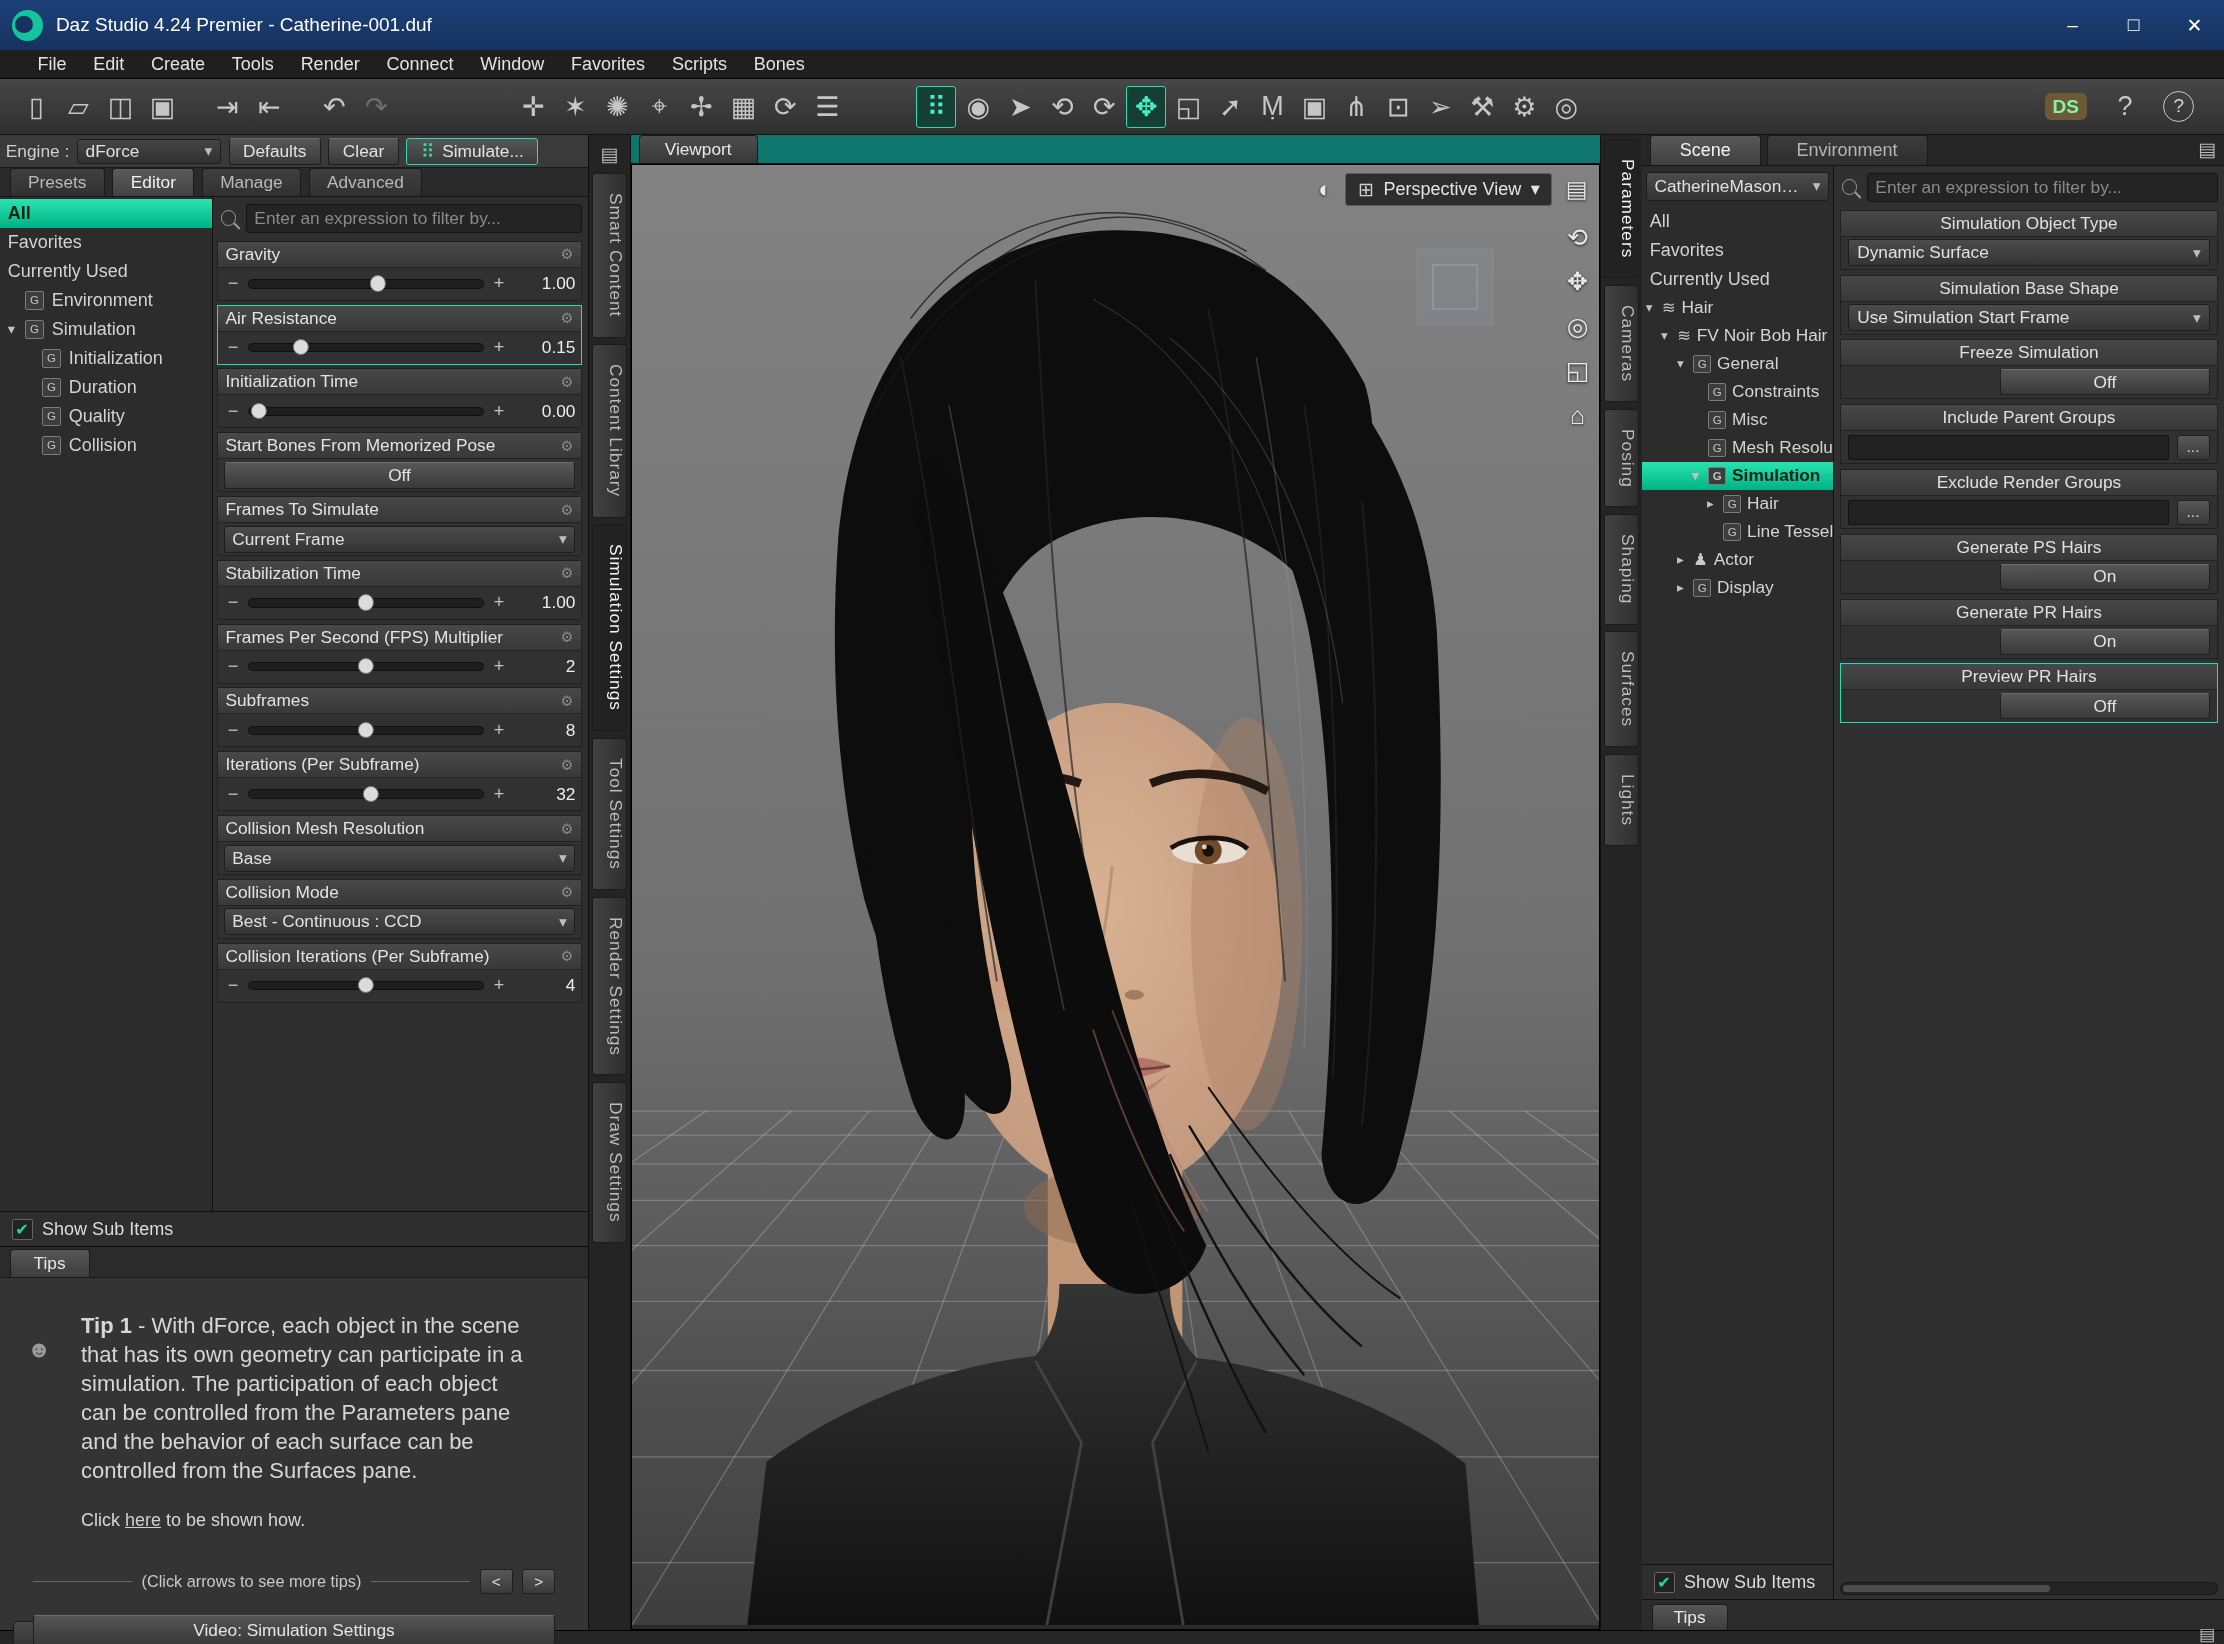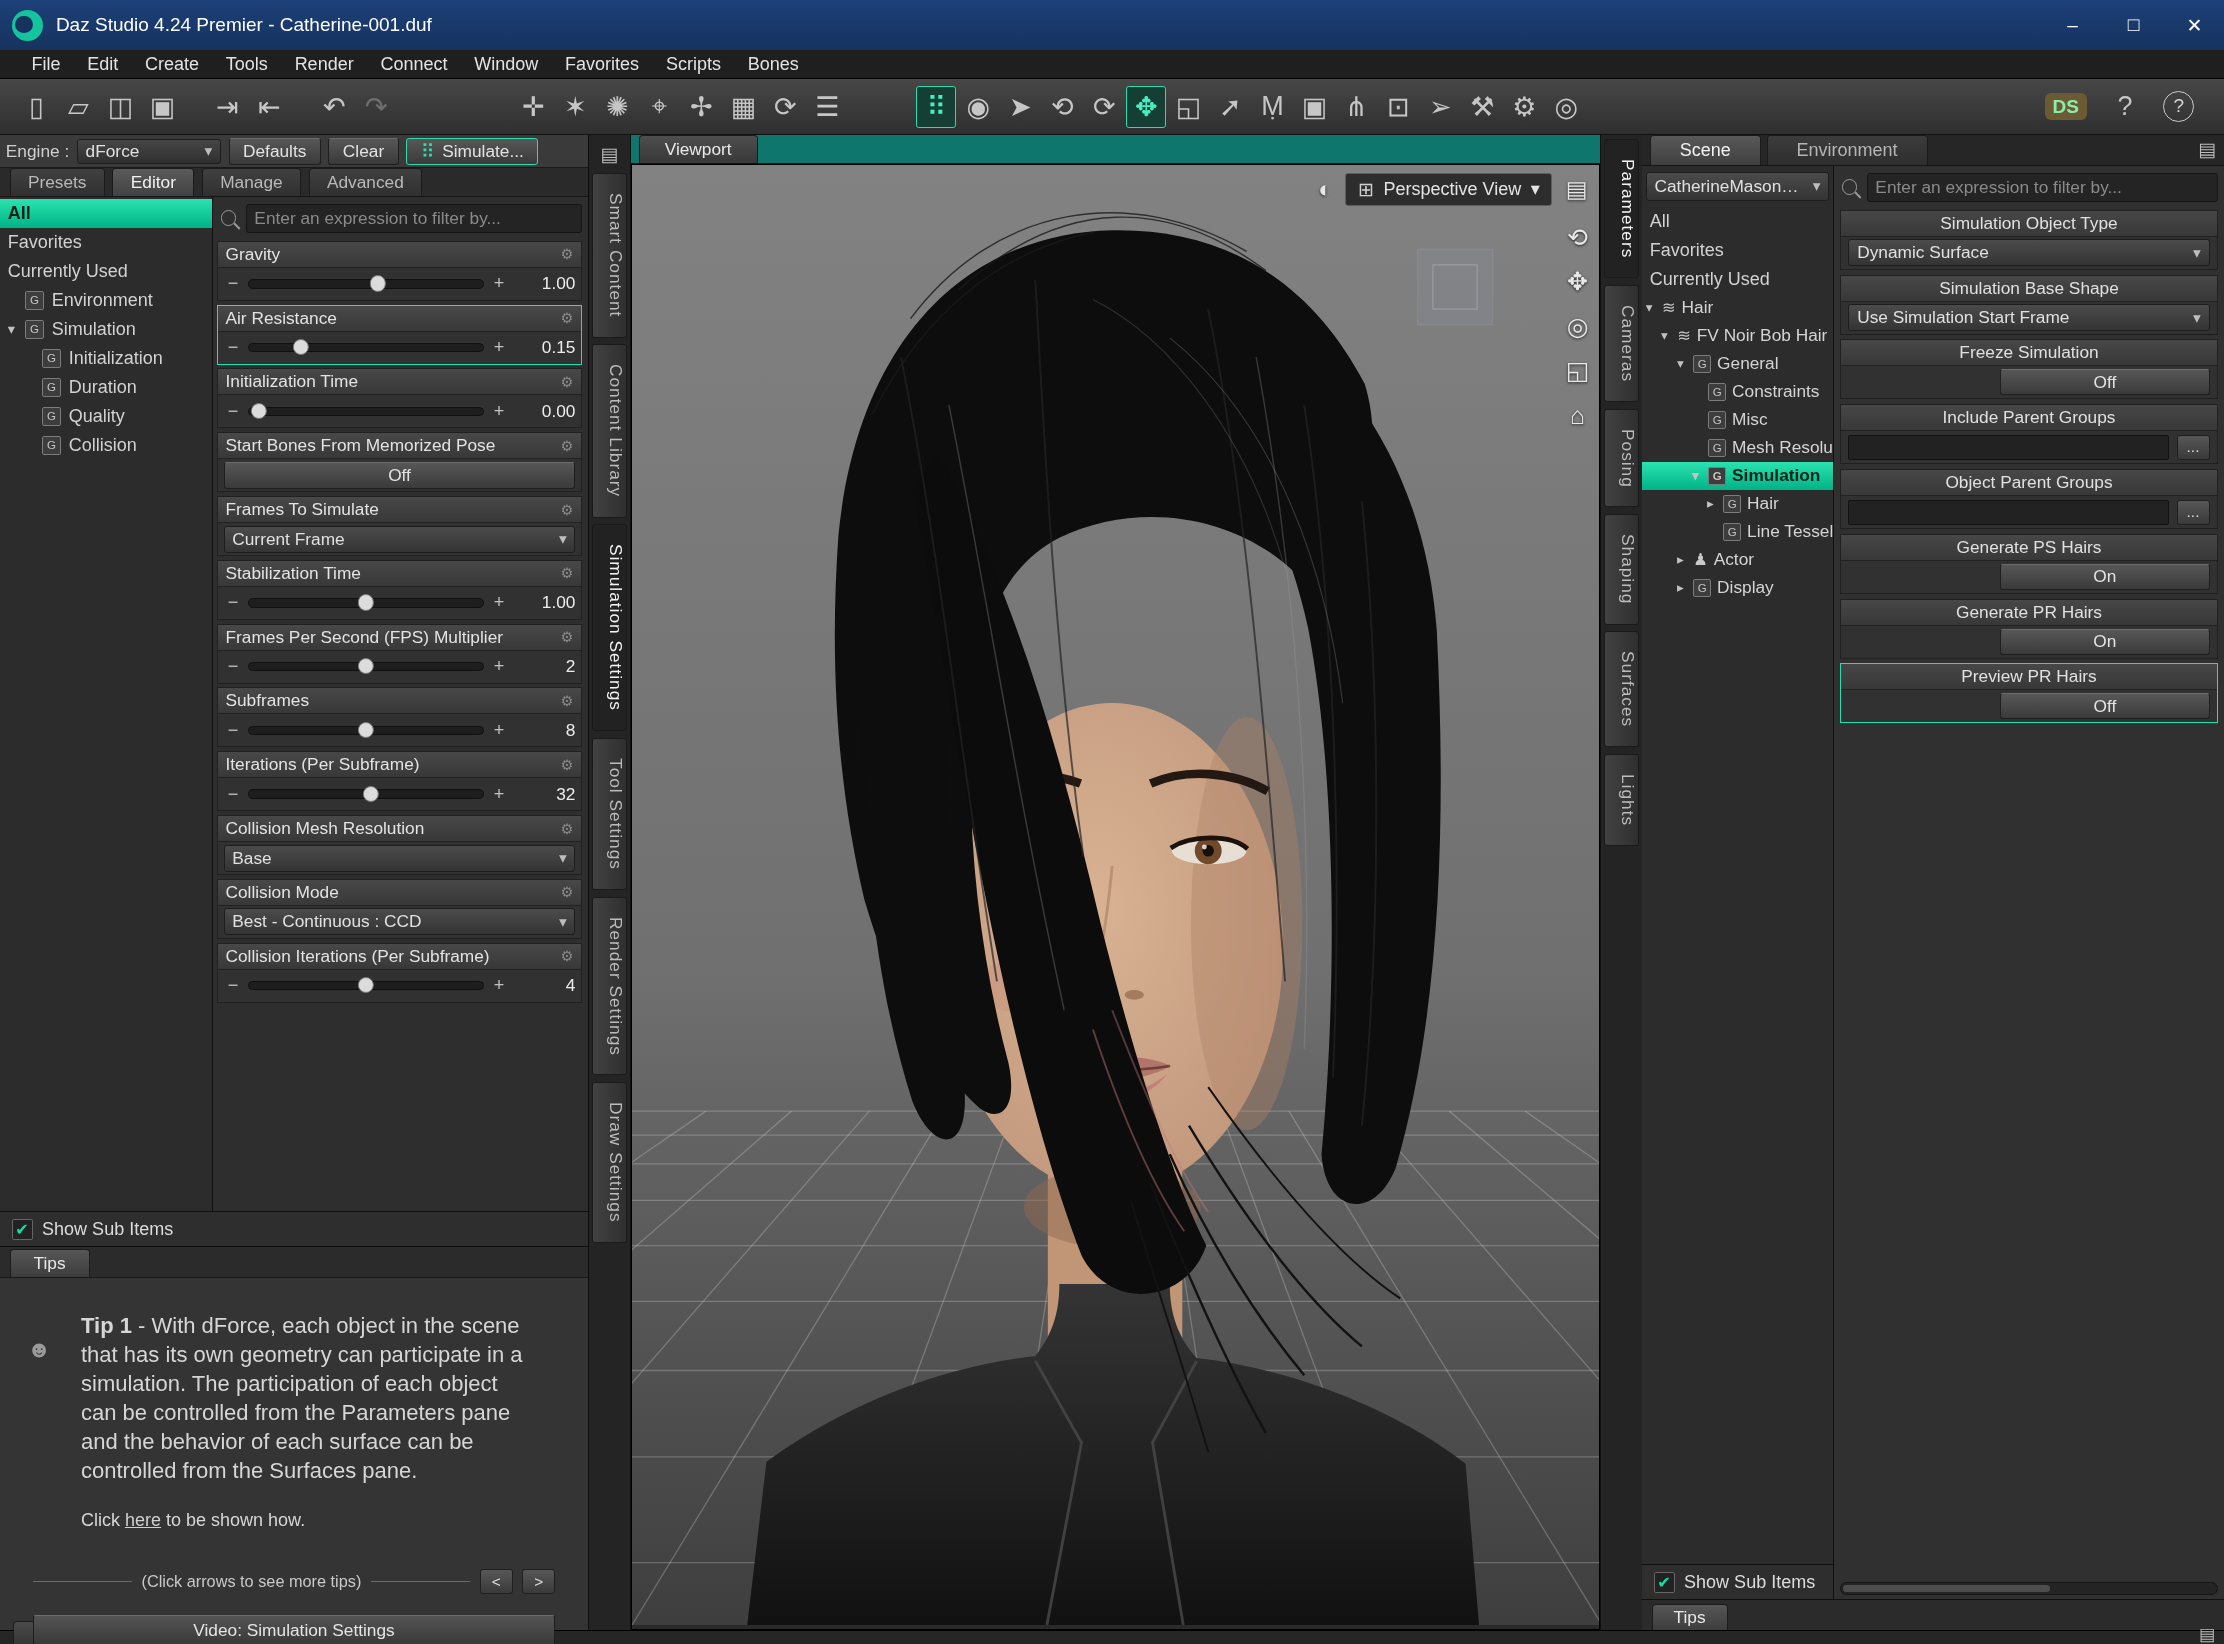--- a/index.html
+++ b/index.html
@@ -8,21 +8,21 @@
 
   
   .titlebar { height:50px; background:linear-gradient(#1d4079,#16335f); display:flex; align-items:center; flex:none; }
   .logo { width:31px; height:31px; border-radius:50%; background:#14c49c; margin:0 13.4px 0 11.5px; position:relative; flex:none; }
   .logo::after { content:""; position:absolute; left:3.8px; top:6.7px; width:17.3px; height:17.3px; border-radius:50%; background:#16335f; }
   .title-text { color:#fff; font-size:19px; }
   .win-controls { margin-left:auto; display:flex; height:100%; }
   .win-btn { width:61px; display:flex; align-items:center; justify-content:center; color:#fff; font-size:19px; }
 
   
-  .menubar { height:29px; background:#1f1f1f; display:flex; align-items:center; padding-left:18px; border-bottom:1px solid #000; flex:none; }
+  .menubar { height:29px; background:#1f1f1f; display:flex; align-items:center; padding-left:24px; border-bottom:1px solid #000; flex:none; }
   .menu-item { padding:0 13.4px; color:#e3e3e3; font-size:18px; line-height:29px; }
 
   
   .toolbar { height:56px; background:linear-gradient(#474747,#2f2f2f); border-bottom:1px solid #121212; display:flex; align-items:center; padding:0 15.4px; flex:none; }
   .tb-ico { width:40px; height:42px; display:flex; align-items:center; justify-content:center; font-size:27px; color:#c6c6c6; margin:0 1px; border-radius:2.9px; }
   .tb-ico.dim { color:#6f6f6f; }
   .tb-ico.tool-active { background:#153f34; border:1px solid #27dcae; color:#49edc4; }
   .tb-gap-sm { width:23px; } .tb-gap-md { width:67px; } .tb-gap-lg { width:115px; }
   .ds-badge { background:#6b5a33; color:#86efac; font-weight:bold; font-size:19px; padding:2.9px 7.7px; border-radius:6px; }
   .help-circle { border:1.9px solid #c9c9c9; border-radius:50%; width:31px; height:31px; line-height:27px; text-align:center; font-size:19px; }
@@ -753,21 +753,21 @@
 
             <div class="sp-block">
               <div class="sp-head">Include Parent Groups</div>
               <div class="sp-ctrl">
                 <div class="sunken-field"></div>
                 <button class="mini-btn">...</button>
               </div>
             </div>
 
             <div class="sp-block">
-              <div class="sp-head">Object Parent Groups</div>
+              <div class="sp-head">Exclude Render Groups</div>
               <div class="sp-ctrl">
                 <div class="sunken-field"></div>
                 <button class="mini-btn">...</button>
               </div>
             </div>
 
             <div class="sp-block">
               <div class="sp-head">Generate PS Hairs</div>
               <div class="sp-ctrl">
                   <button class="btn toggle-btn">On</button>

